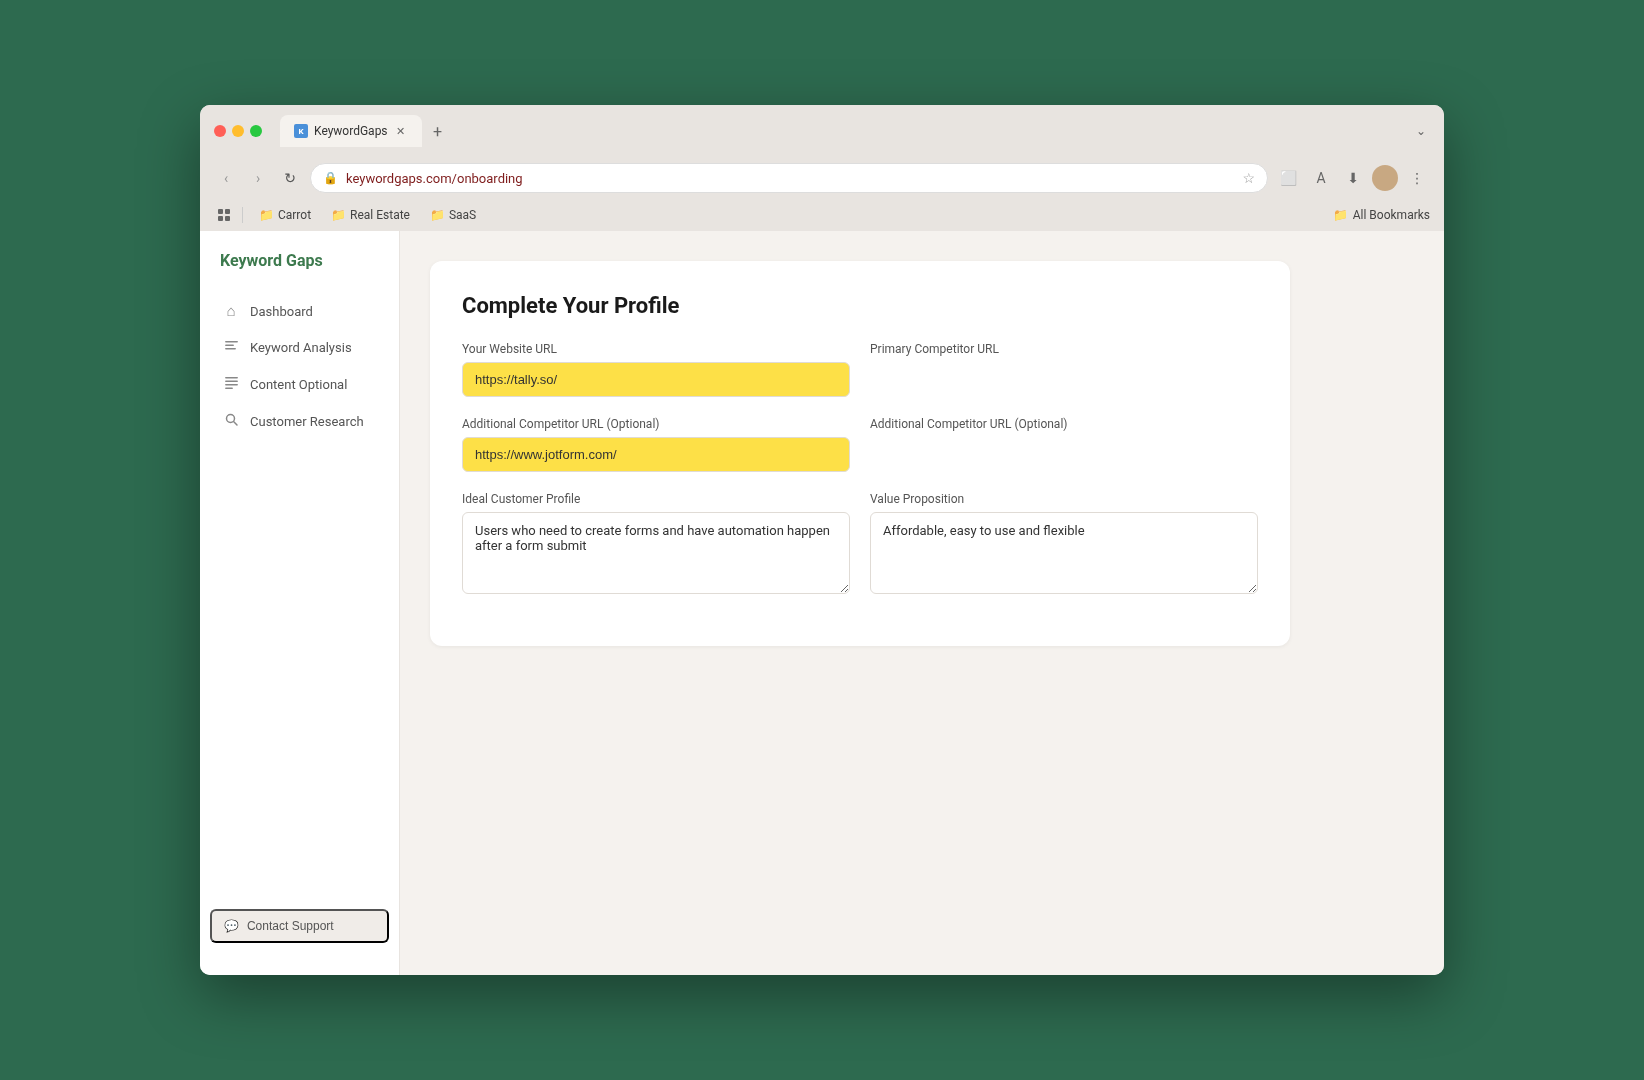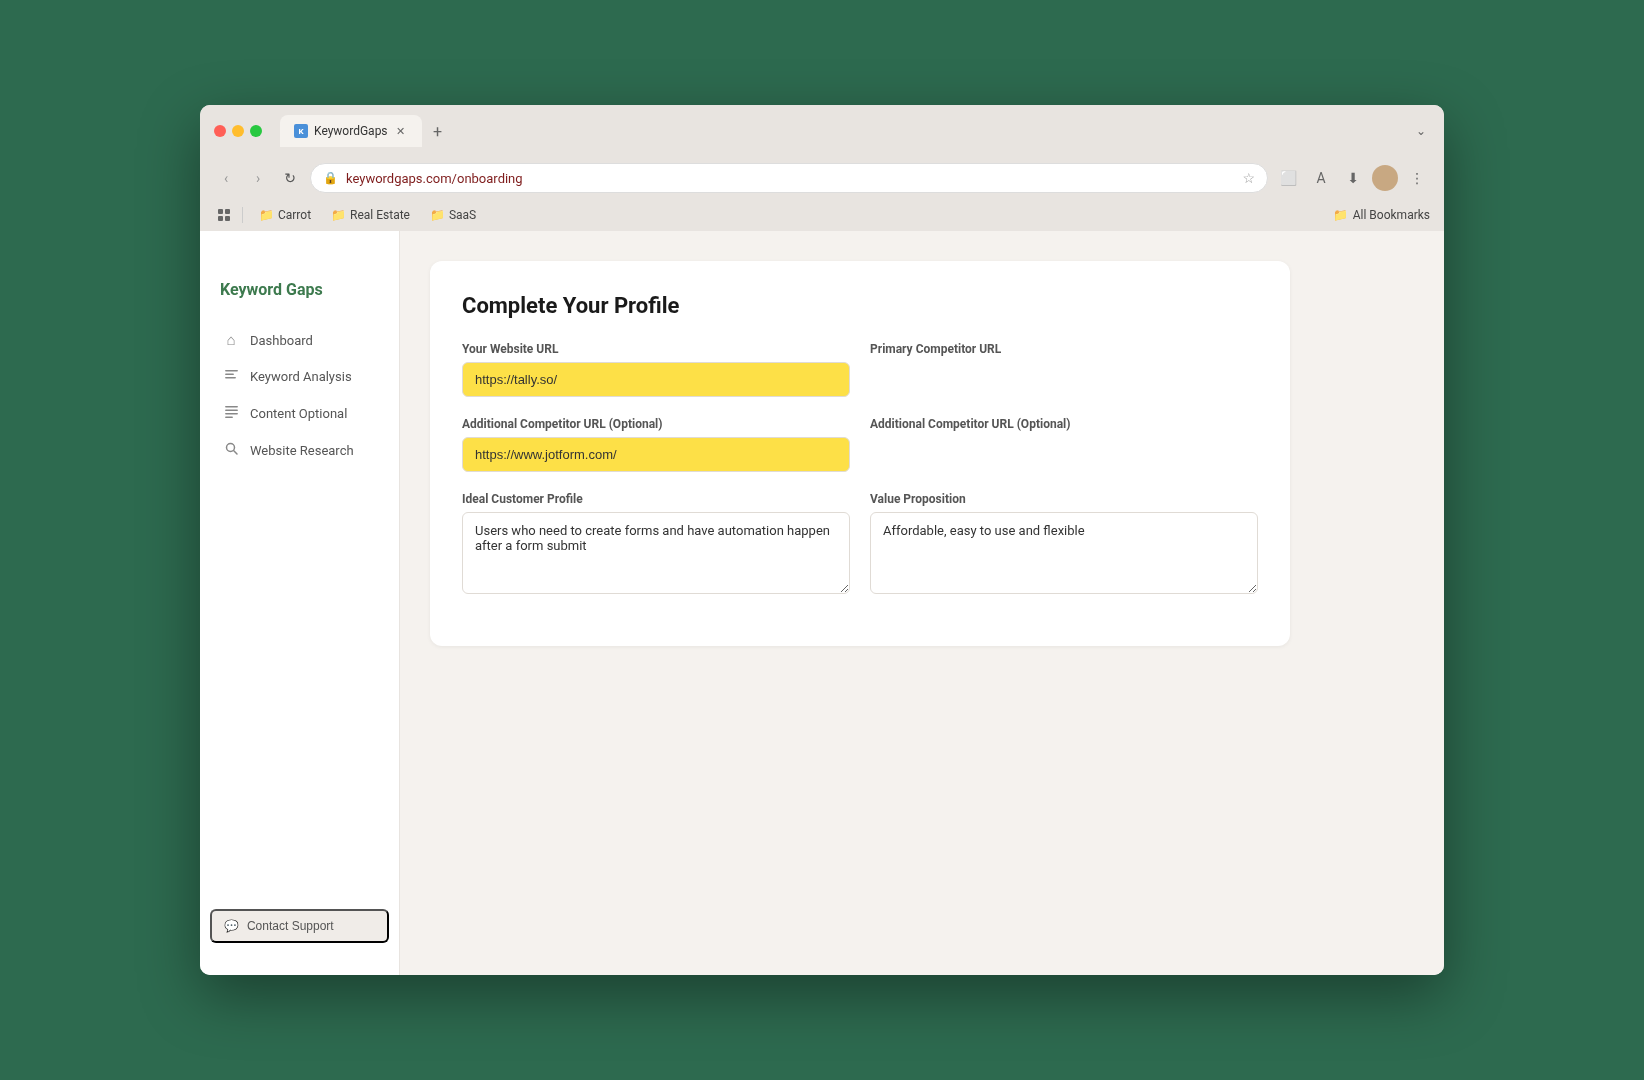--- a/index.html
+++ b/index.html
@@ -267,21 +267,20 @@
       flex-direction: column;
       padding: 20px 0;
       flex-shrink: 0;
     }
 
     .sidebar-logo {
       font-size: 16px;
       font-weight: 700;
       color: #3d7a4e;
       padding: 0 20px 24px;
-      margin-top: 29px;
     }
 
     .sidebar-nav {
       flex: 1;
       display: flex;
       flex-direction: column;
       gap: 2px;
       padding: 0 10px;
     }
 
@@ -352,21 +351,21 @@
 
     .form-group {
       display: flex;
       flex-direction: column;
       gap: 6px;
     }
 
     .form-label {
       font-size: 12px;
       color: #555;
-      font-weight: 700;
+      font-weight: 400;
     }
 
     .form-input {
       border: 1px solid #e0dbd5;
       border-radius: 6px;
       padding: 9px 12px;
       font-size: 13px;
       color: #333;
       background: #fde047;
       outline: none;
@@ -522,21 +521,21 @@
           </span>
           <span>Content Optional</span>
         </div>
         <div class="sidebar-item">
           <span class="sidebar-item-icon">
             <svg width="15" height="15" viewBox="0 0 15 15" fill="none">
               <circle cx="6.5" cy="6.5" r="4" stroke="#888" stroke-width="1.5"></circle>
               <line x1="9.8" y1="9.8" x2="13" y2="13" stroke="#888" stroke-width="1.5" stroke-linecap="round"></line>
             </svg>
           </span>
-          <span>Website Research</span>
+          <span>Customer Research</span>
         </div>
       </nav>
 
       <div class="sidebar-footer">
         <button class="contact-support-btn">
           <span>💬</span>
           <span>Contact Support</span>
         </button>
       </div>
     </div>

